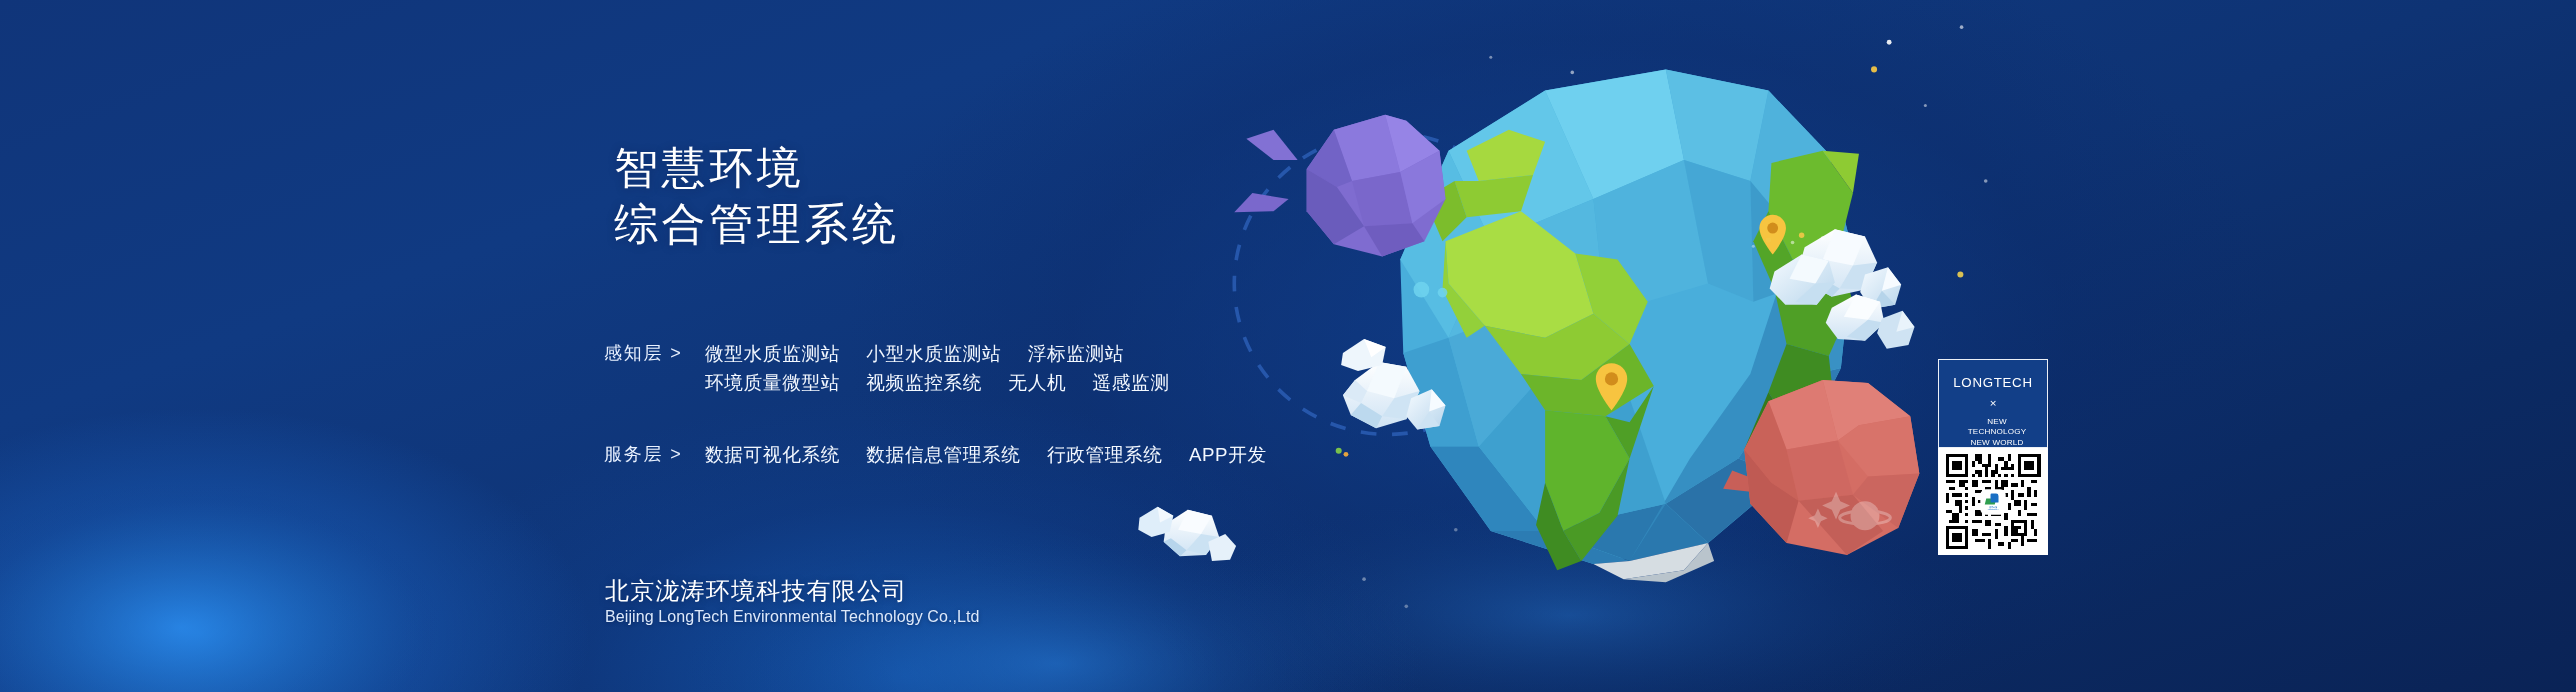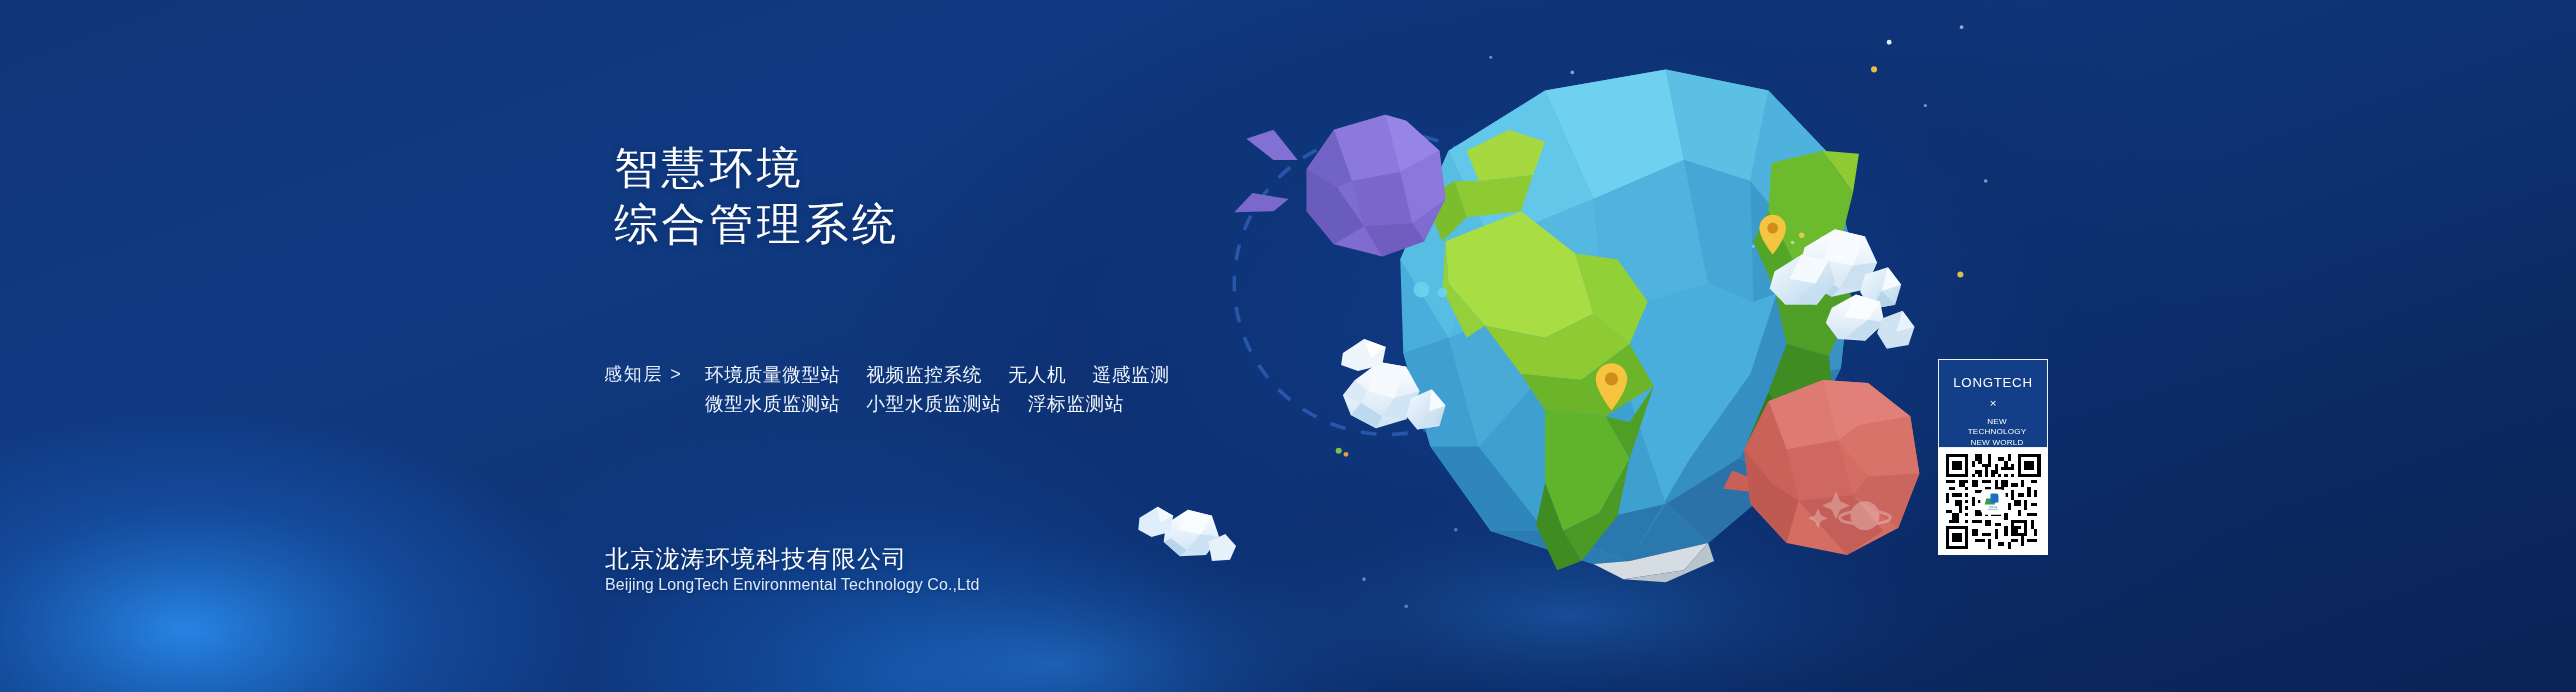--- a/index.html
+++ b/index.html
@@ -13,33 +13,33 @@
       linear-gradient(160deg,#10357a 0%,#103a82 26%,#0e3374 55%,#0b2a63 78%,#0a2356 100%);
   }
 
   
   .headline{
     position:absolute;left:614px;top:140px;
     color:#ffffff;font-size:44px;line-height:1.28;font-weight:400;
     letter-spacing:3.6px;white-space:pre-line;
     text-shadow:0 1.2px 8.4px rgba(0,20,60,.35);
   }
-  .layers{position:absolute;left:604px;top:360px;width:604px;color:#eaf2ff;}
+  .layers{position:absolute;left:604px;top:339px;width:604px;color:#eaf2ff;}
   .layer-row{display:flex;align-items:flex-start;margin-bottom:15.7px;}
   .layer-row.service{margin-top:43px;}
   .layer-label{
     width:101px;flex:0 0 101px;font-size:18px;line-height:29px;
     color:#e9f1ff;letter-spacing:1.8px;white-space:nowrap;
   }
   .layer-items{display:flex;flex-direction:column;}
   .layer-line{font-size:18.7px;line-height:29px;color:#f3f8ff;white-space:nowrap;letter-spacing:0.6px;}
   .layer-line span{margin-right:20.5px;}
   .layer-line span:last-child{margin-right:0;}
 
-  .company{position:absolute;left:605px;top:546px;}
+  .company{position:absolute;left:605px;top:578px;}
   .company .cn{
     font-size:24px;color:#ffffff;letter-spacing:1.2px;line-height:1.12;
     text-shadow:0 1.2px 6px rgba(0,25,70,.5);
   }
   .company .en{
     font-size:16px;color:#dde9fb;letter-spacing:0.1px;margin-top:3px;
     text-shadow:0 0.6px 3.6px rgba(0,25,70,.5);
   }
 
   
@@ -263,33 +263,44 @@
 
   <div class="headline">智慧环境
 综合管理系统</div>
 
   <div class="layers">
 
     <div class="layer-row">
       <div class="layer-label">感知层 &gt;</div>
       <div class="layer-items">
         <div class="layer-line">
+          <span>微型水质监测站</span>
+          <span>小型水质监测站</span>
+          <span>浮标监测站</span>
+        </div>
+        <div class="layer-line">
           <span>环境质量微型站</span>
           <span>视频监控系统</span>
           <span>无人机</span>
           <span>遥感监测</span>
         </div>
+      </div>
+    </div>
+
+    <div class="layer-row service">
+      <div class="layer-label">服务层 &gt;</div>
+      <div class="layer-items">
         <div class="layer-line">
-          <span>微型水质监测站</span>
-          <span>小型水质监测站</span>
-          <span>浮标监测站</span>
+          <span>数据可视化系统</span>
+          <span>数据信息管理系统</span>
+          <span>行政管理系统</span>
+          <span>APP开发</span>
         </div>
       </div>
     </div>
-
   </div>
 
   <div class="company">
     <div class="cn">北京泷涛环境科技有限公司</div>
     <div class="en">Beijing LongTech Environmental Technology Co.,Ltd</div>
   </div>
 
   <div class="qr-card">
     <div class="qr-top">
       <div class="qr-brand">LONGTECH</div>

